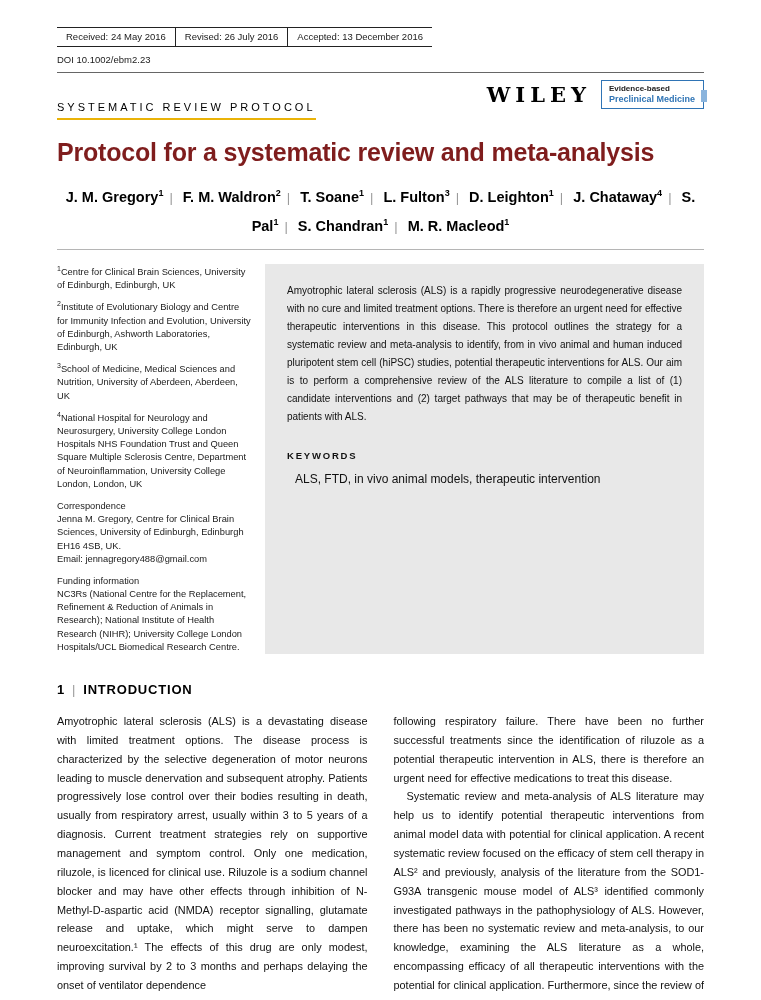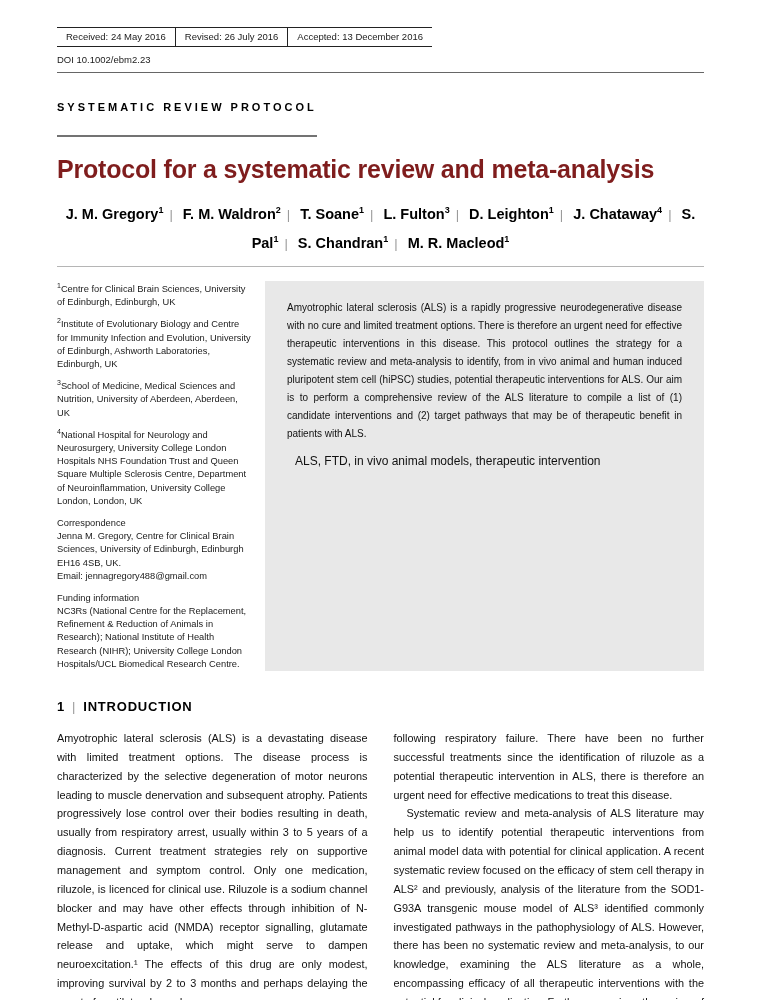--- a/index.html
+++ b/index.html
@@ -23,24 +23,24 @@
   .date-seg + .date-seg { border-left: 1px solid #222; }
 
   .doi { font-size: 9.5px; margin-top: 7px; padding-bottom: 7px; }
   .header-rule { border-top: 1px solid #666; }
 
   .header-row { display: flex; justify-content: space-between; align-items: flex-start; margin-top: 3px; }
   .category-wrap { margin-top: 21px; }
   .category {
     display: inline-block;
     font-size: 11px;
-    font-weight: bold;
+    font-weight: normal;
     letter-spacing: 3px;
-    border-bottom: 2px solid #737373;
-    padding-bottom: 22px;
+    border-bottom: 2px solid #eab308;
+    padding-bottom: 5px;
     color: #000;
   }
   .logo-group { display: flex; align-items: center; gap: 10px; margin-top: 4px; }
   .wiley {
     font-family: "DejaVu Serif", serif;
     font-size: 21px;
     font-weight: bold;
     letter-spacing: 5px;
     color: #000;
   }
@@ -106,20 +106,27 @@
   </div>
 
   <div class="doi">DOI 10.1002/ebm2.23</div>
   <div class="header-rule"></div>
 
   
   <div class="header-row">
     <div class="category-wrap">
       <span class="category">SYSTEMATIC REVIEW PROTOCOL</span>
     </div>
+    <div class="logo-group">
+      <span class="wiley">WILEY</span>
+      <span class="badge">
+        <span class="badge-l1">Evidence-based</span>
+        <span class="badge-l2">Preclinical Medicine</span>
+      </span>
+    </div>
   </div>
 
   
   <h1 class="title">
     <span class="title-line">Protocol for a systematic review and meta-analysis</span>
   </h1>
 
   
   <div class="authors">
     <span class="author"><span>J. M. Gregory</span><sup>1</sup></span><span class="a-sep">|</span>
@@ -142,20 +149,21 @@
       <p class="aff"><sup>3</sup><span>School of Medicine, Medical Sciences and Nutrition, University of Aberdeen, Aberdeen, UK</span></p>
       <p class="aff"><sup>4</sup><span>National Hospital for Neurology and Neurosurgery, University College London Hospitals NHS Foundation Trust and Queen Square Multiple Sclerosis Centre, Department of Neuroinflammation, University College London, London, UK</span></p>
       <p class="small-heading">Correspondence</p>
       <p class="small-text">Jenna M. Gregory, Centre for Clinical Brain Sciences, University of Edinburgh, Edinburgh EH16 4SB, UK.</p>
       <p class="small-text">Email: jennagregory488@gmail.com</p>
       <p class="small-heading">Funding information</p>
       <p class="small-text">NC3Rs (National Centre for the Replacement, Refinement &amp; Reduction of Animals in Research); National Institute of Health Research (NIHR); University College London Hospitals/UCL Biomedical Research Centre.</p>
     </div>
     <div class="abstract-box">
       <p class="abstract-text">Amyotrophic lateral sclerosis (ALS) is a rapidly progressive neurodegenerative disease with no cure and limited treatment options. There is therefore an urgent need for effective therapeutic interventions in this disease. This protocol outlines the strategy for a systematic review and meta-analysis to identify, from in vivo animal and human induced pluripotent stem cell (hiPSC) studies, potential therapeutic interventions for ALS. Our aim is to perform a comprehensive review of the ALS literature to compile a list of (1) candidate interventions and (2) target pathways that may be of therapeutic benefit in patients with ALS.</p>
+      <p class="kw-heading">KEYWORDS</p>
       <p class="kw-text">ALS, FTD, in vivo animal models, therapeutic intervention</p>
     </div>
   </div>
 
   
   <div class="section-heading">
     <span>1</span><span class="sep">|</span><span>INTRODUCTION</span>
   </div>
 
   <div class="body-cols">

